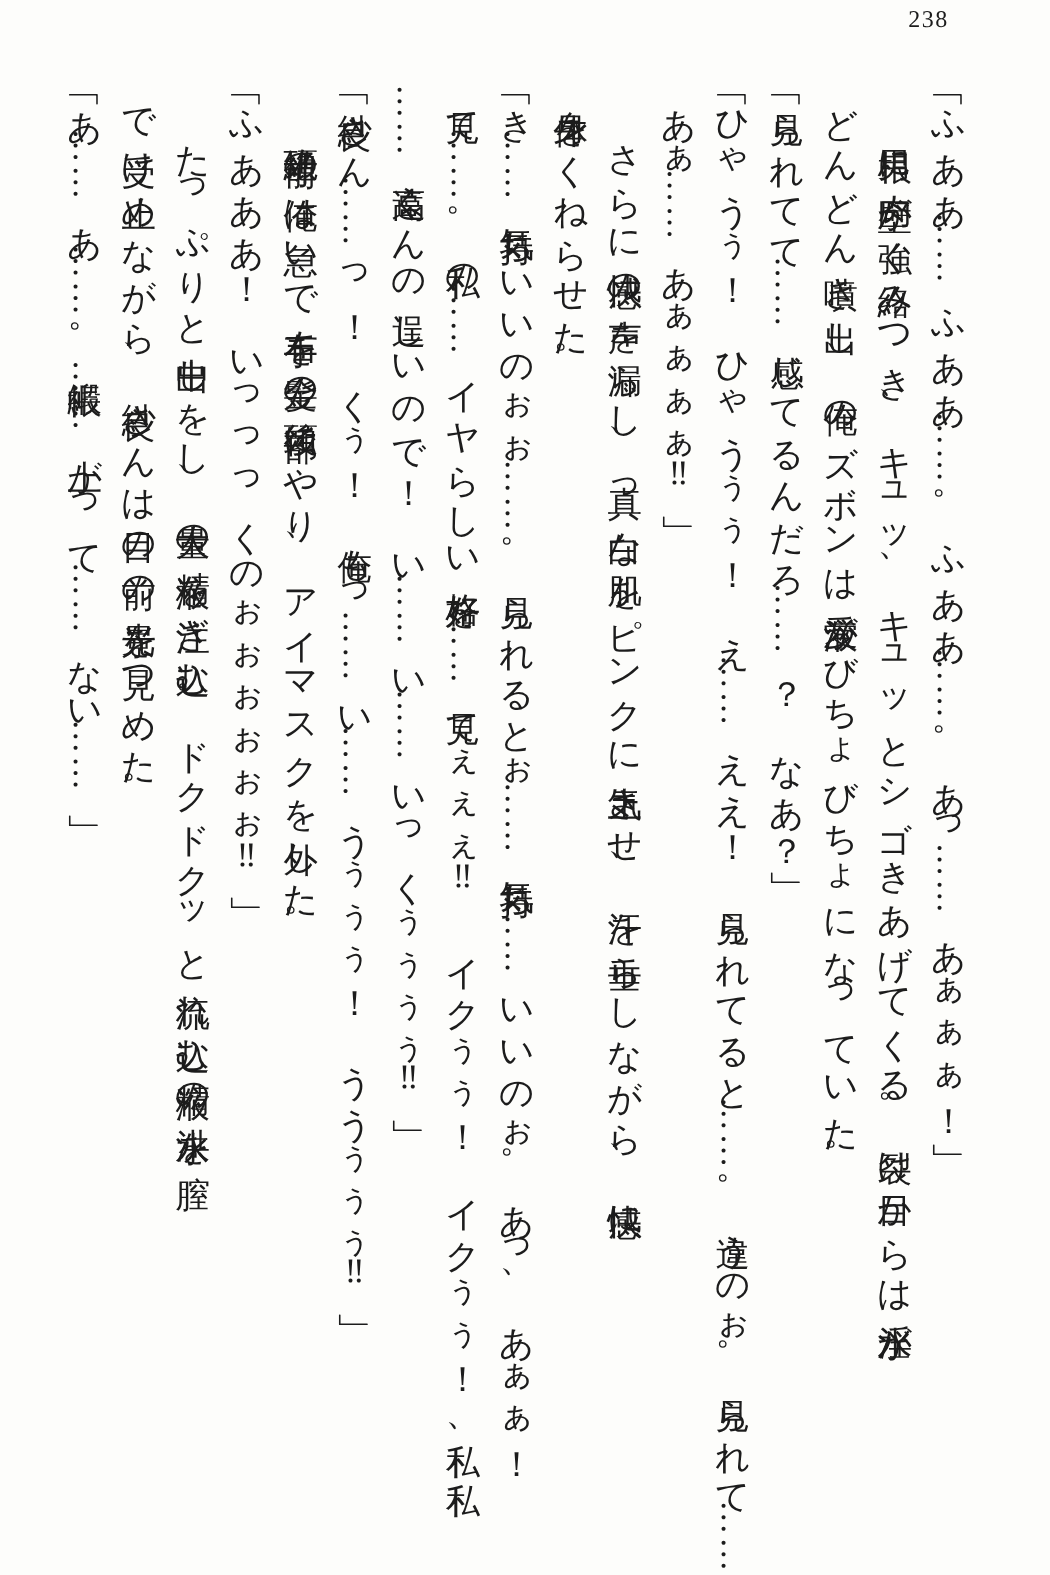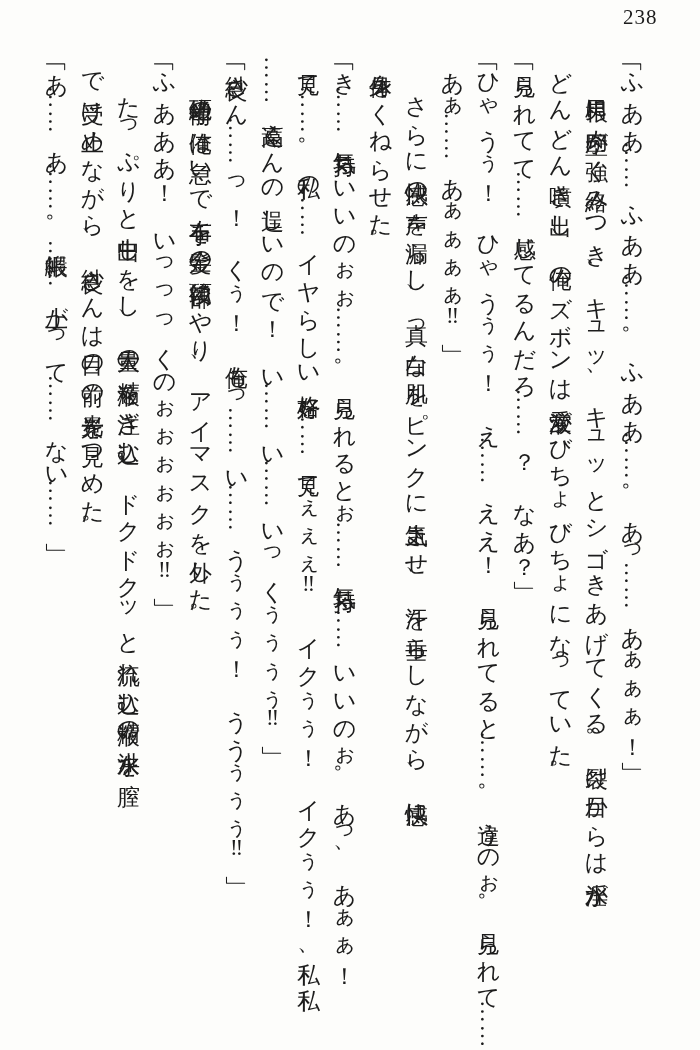--- a/index.html
+++ b/index.html
@@ -13,24 +13,24 @@
   .book-page {
     position: relative;
     width: 700px;
     height: 1050px;
     background: #fdfdfb;
     font-family: "Liberation Serif", "DejaVu Serif", serif;
   }
   .page-number {
     position: absolute;
     top: 5px;
-    left: 623px;
+    left: 594px;
     width: 50px;
-    text-align: left;
-    font-size: 21px;
+    text-align: center;
+    font-size: 16px;
     letter-spacing: 1px;
     color: #1c1c1c;
   }
   .text-block {
     position: absolute;
     top: 56px;
     right: 50px;
     height: 988px;
     writing-mode: vertical-rl;
     text-orientation: mixed;

